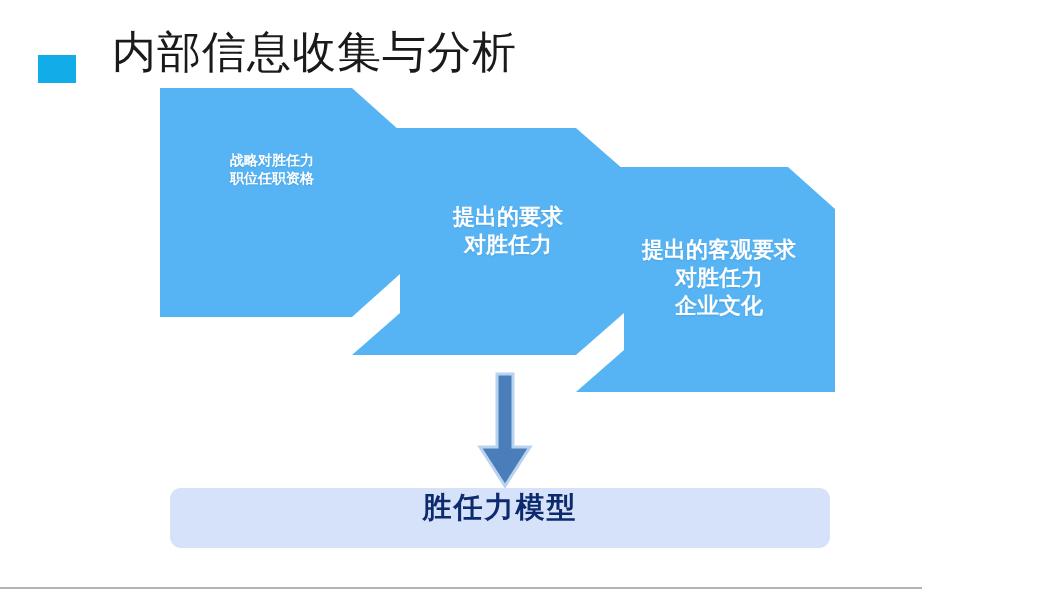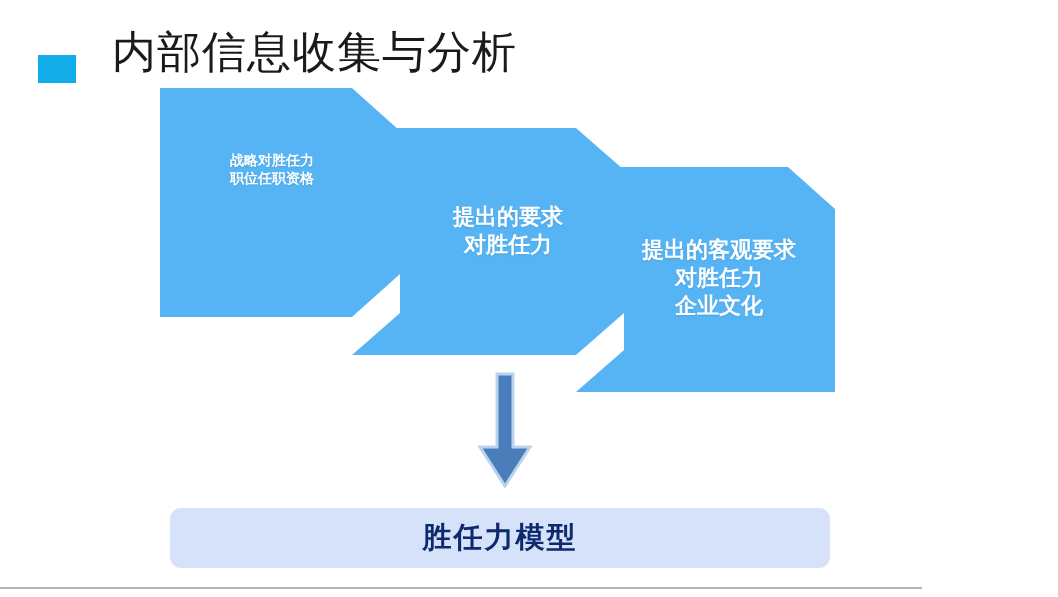--- a/index.html
+++ b/index.html
@@ -98,27 +98,26 @@
     left: 474px;
     top: 372px;
     width: 62px;
     height: 118px;
   }
 
   
   .result-box {
     position: absolute;
     left: 170px;
-    top: 508px;
+    top: 488px;
     width: 660px;
     height: 60px;
     background: #D6E2FA;
     border-radius: 11px;
     display: flex;
-    align-items: center;
     justify-content: center;
   }
   .result-label {
     font-size: 29px;
     font-weight: bold;
     color: #0E2A6E;
     letter-spacing: 2px;
     white-space: nowrap;
   }
 

